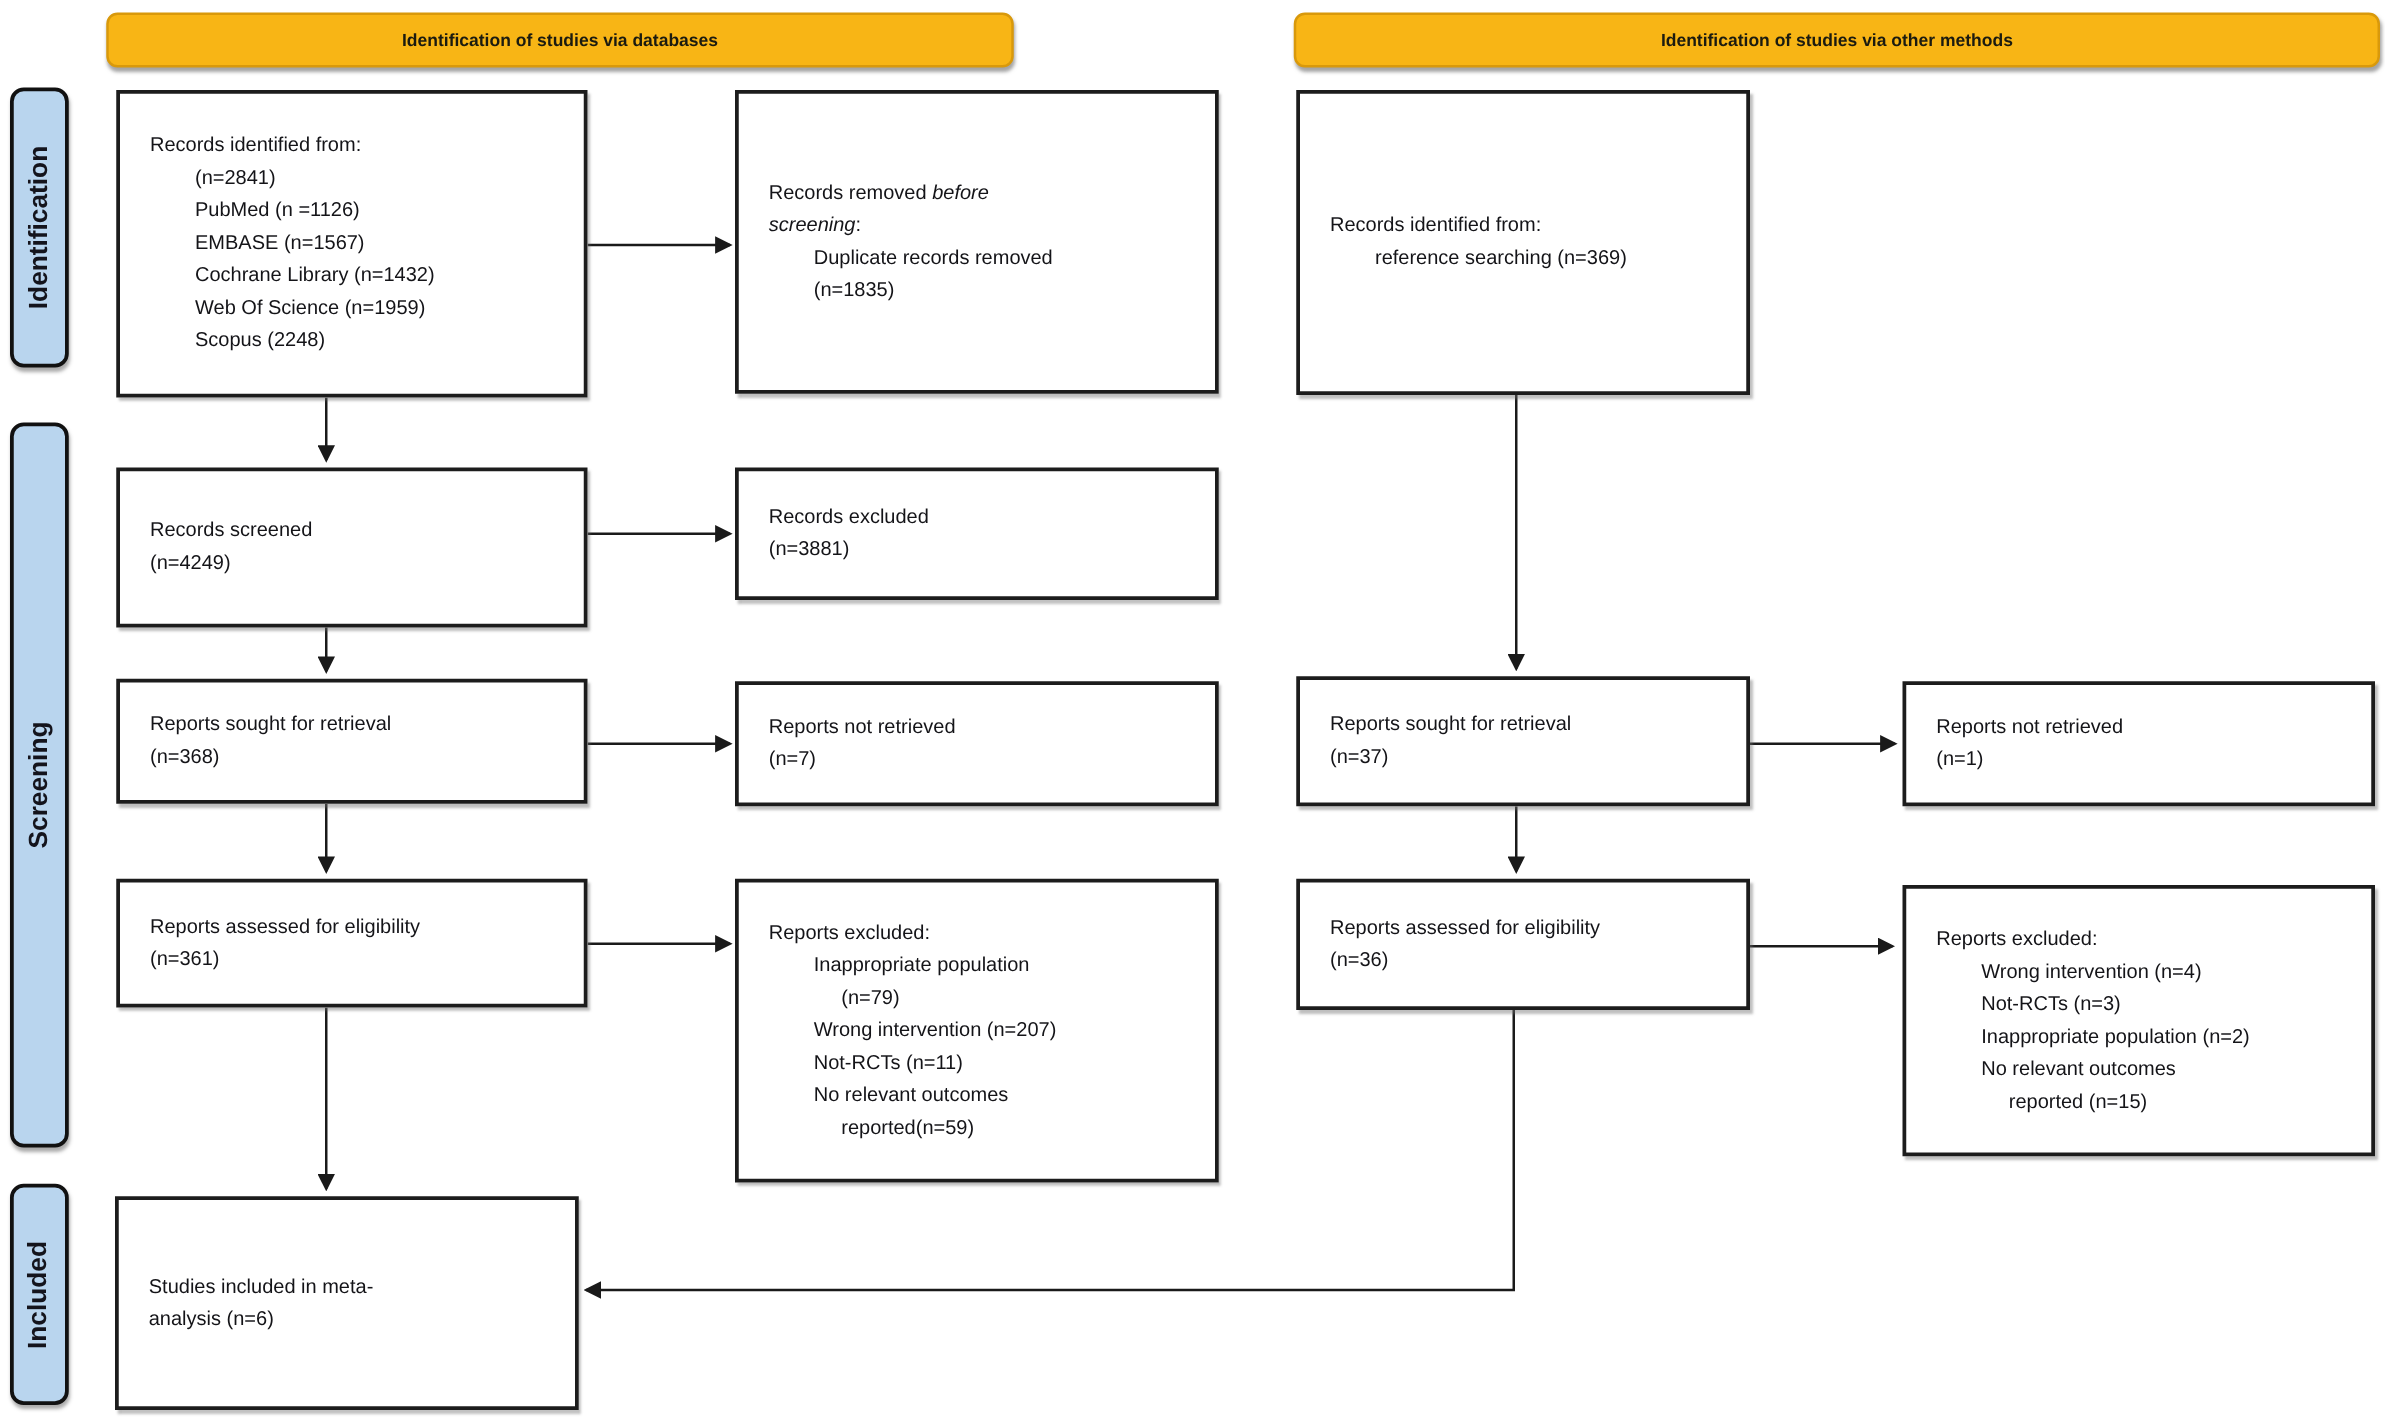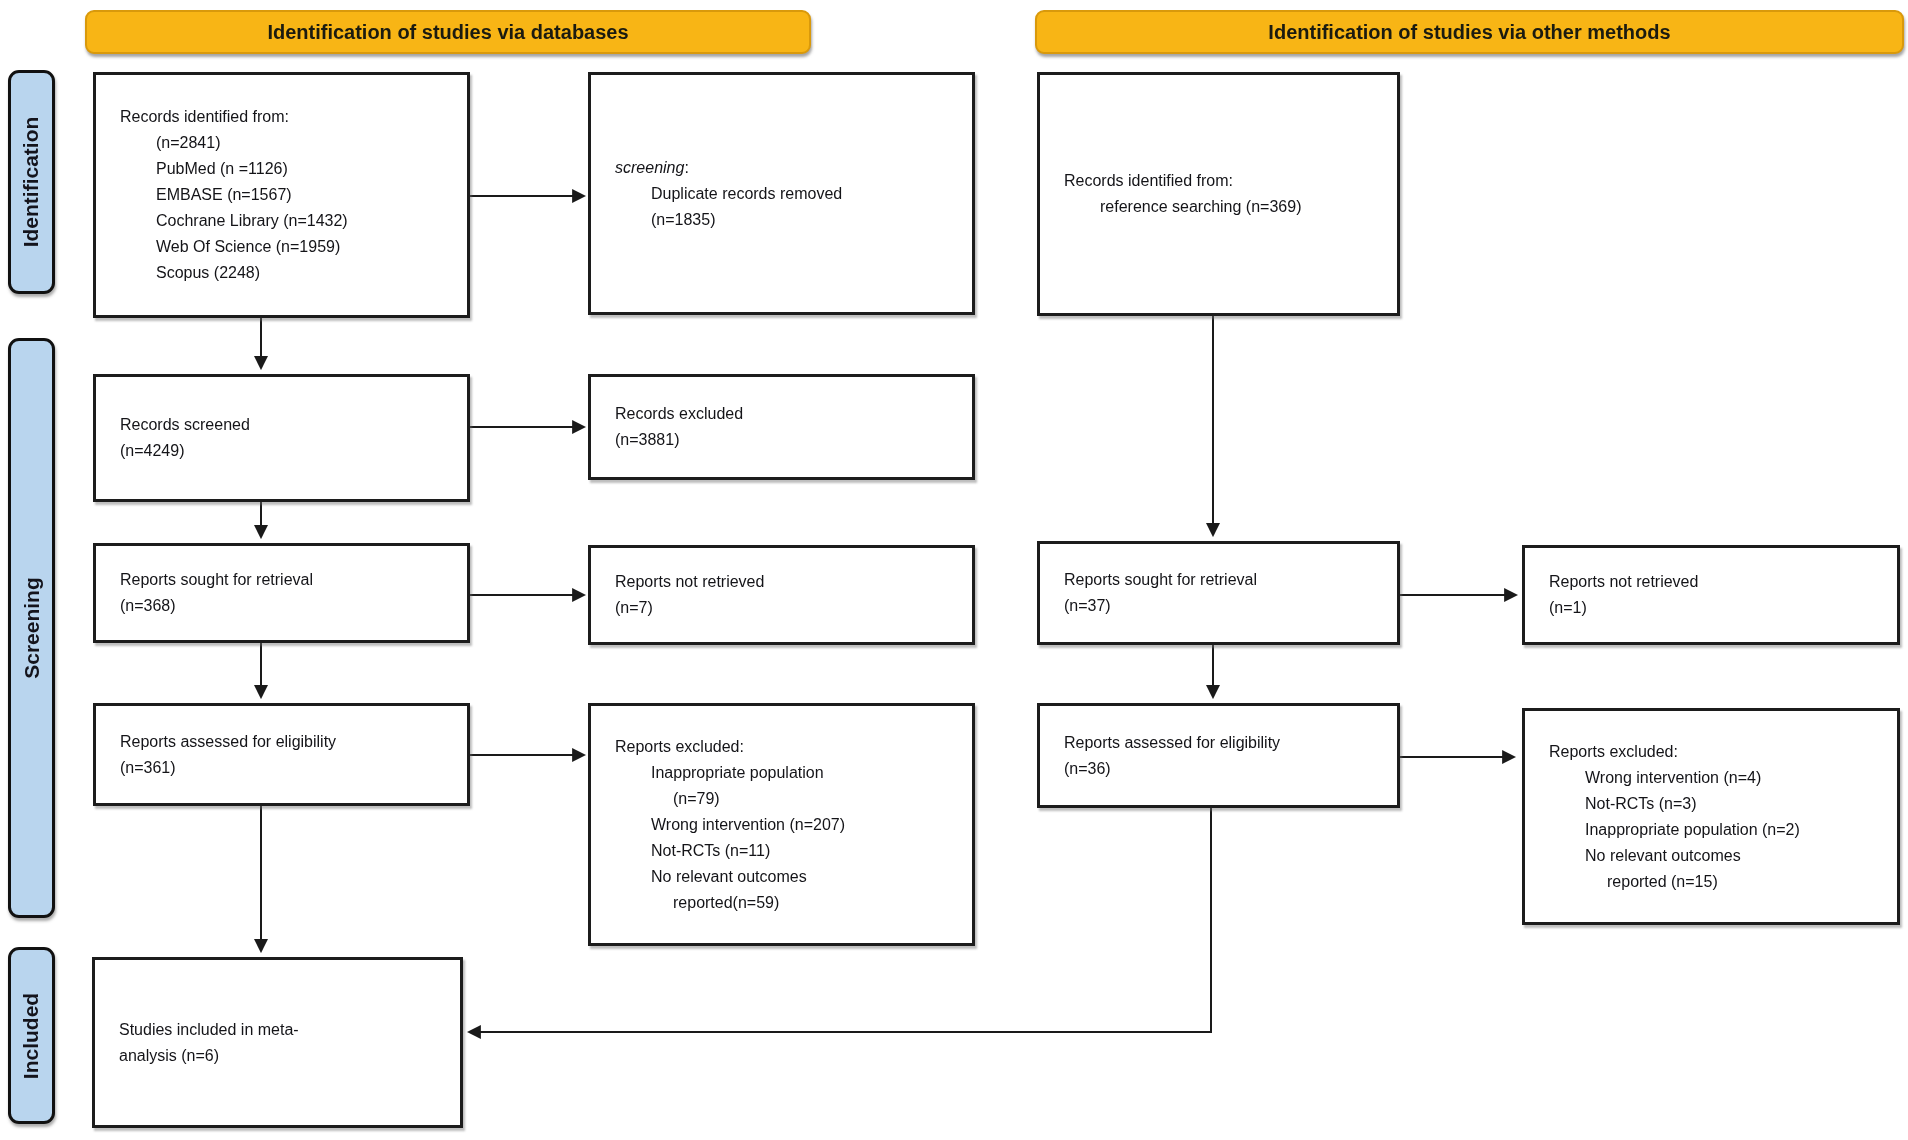--- a/index.html
+++ b/index.html
@@ -5,21 +5,21 @@
   html,body{margin:0;padding:0;background:#ffffff;}
   .canvas{
     position:relative;width:1908px;height:1140px;background:#ffffff;
     font-family:"Liberation Sans", sans-serif;color:#141418;overflow:hidden;
   }
   svg.arrows{position:absolute;left:0;top:0;width:1908px;height:1140px;pointer-events:none;}
   .banner{
     position:absolute;display:flex;align-items:center;justify-content:center;
     background:#F8B515;border:2px solid #D9990B;border-radius:9px;
     box-shadow:1px 3px 3px rgba(90,90,90,.55);
-    font-weight:bold;font-size:20px;color:#1b1b10;
+    font-weight:bold;font-size:14px;color:#1b1b10;
   }
   .stage{
     position:absolute;display:flex;align-items:center;justify-content:center;
     background:#B9D5EE;border:3px solid #111111;border-radius:11px;
     box-shadow:1px 3px 3px rgba(90,90,90,.5);
   }
   .stage span{
     transform:rotate(-90deg);white-space:nowrap;
     font-weight:bold;font-size:21px;color:#14141c;
   }
@@ -83,20 +83,21 @@
     <div class="ln">Records identified from:</div>
     <div class="ln ind1">(n=2841)</div>
     <div class="ln ind1">PubMed (n =1126)</div>
     <div class="ln ind1">EMBASE (n=1567)</div>
     <div class="ln ind1">Cochrane Library (n=1432)</div>
     <div class="ln ind1">Web Of Science (n=1959)</div>
     <div class="ln ind1">Scopus (2248)</div>
   </div>
 
   <div class="node" style="left:588px;top:72px;width:387px;height:243px;">
+    <div class="ln"><span>Records removed </span><em>before</em></div>
     <div class="ln"><em>screening</em><span>:</span></div>
     <div class="ln ind1">Duplicate records removed</div>
     <div class="ln ind1">(n=1835)</div>
   </div>
 
   <div class="node" style="left:1037px;top:72px;width:363px;height:244px;">
     <div class="ln">Records identified from:</div>
     <div class="ln ind1">reference searching (n=369)</div>
   </div>
 

